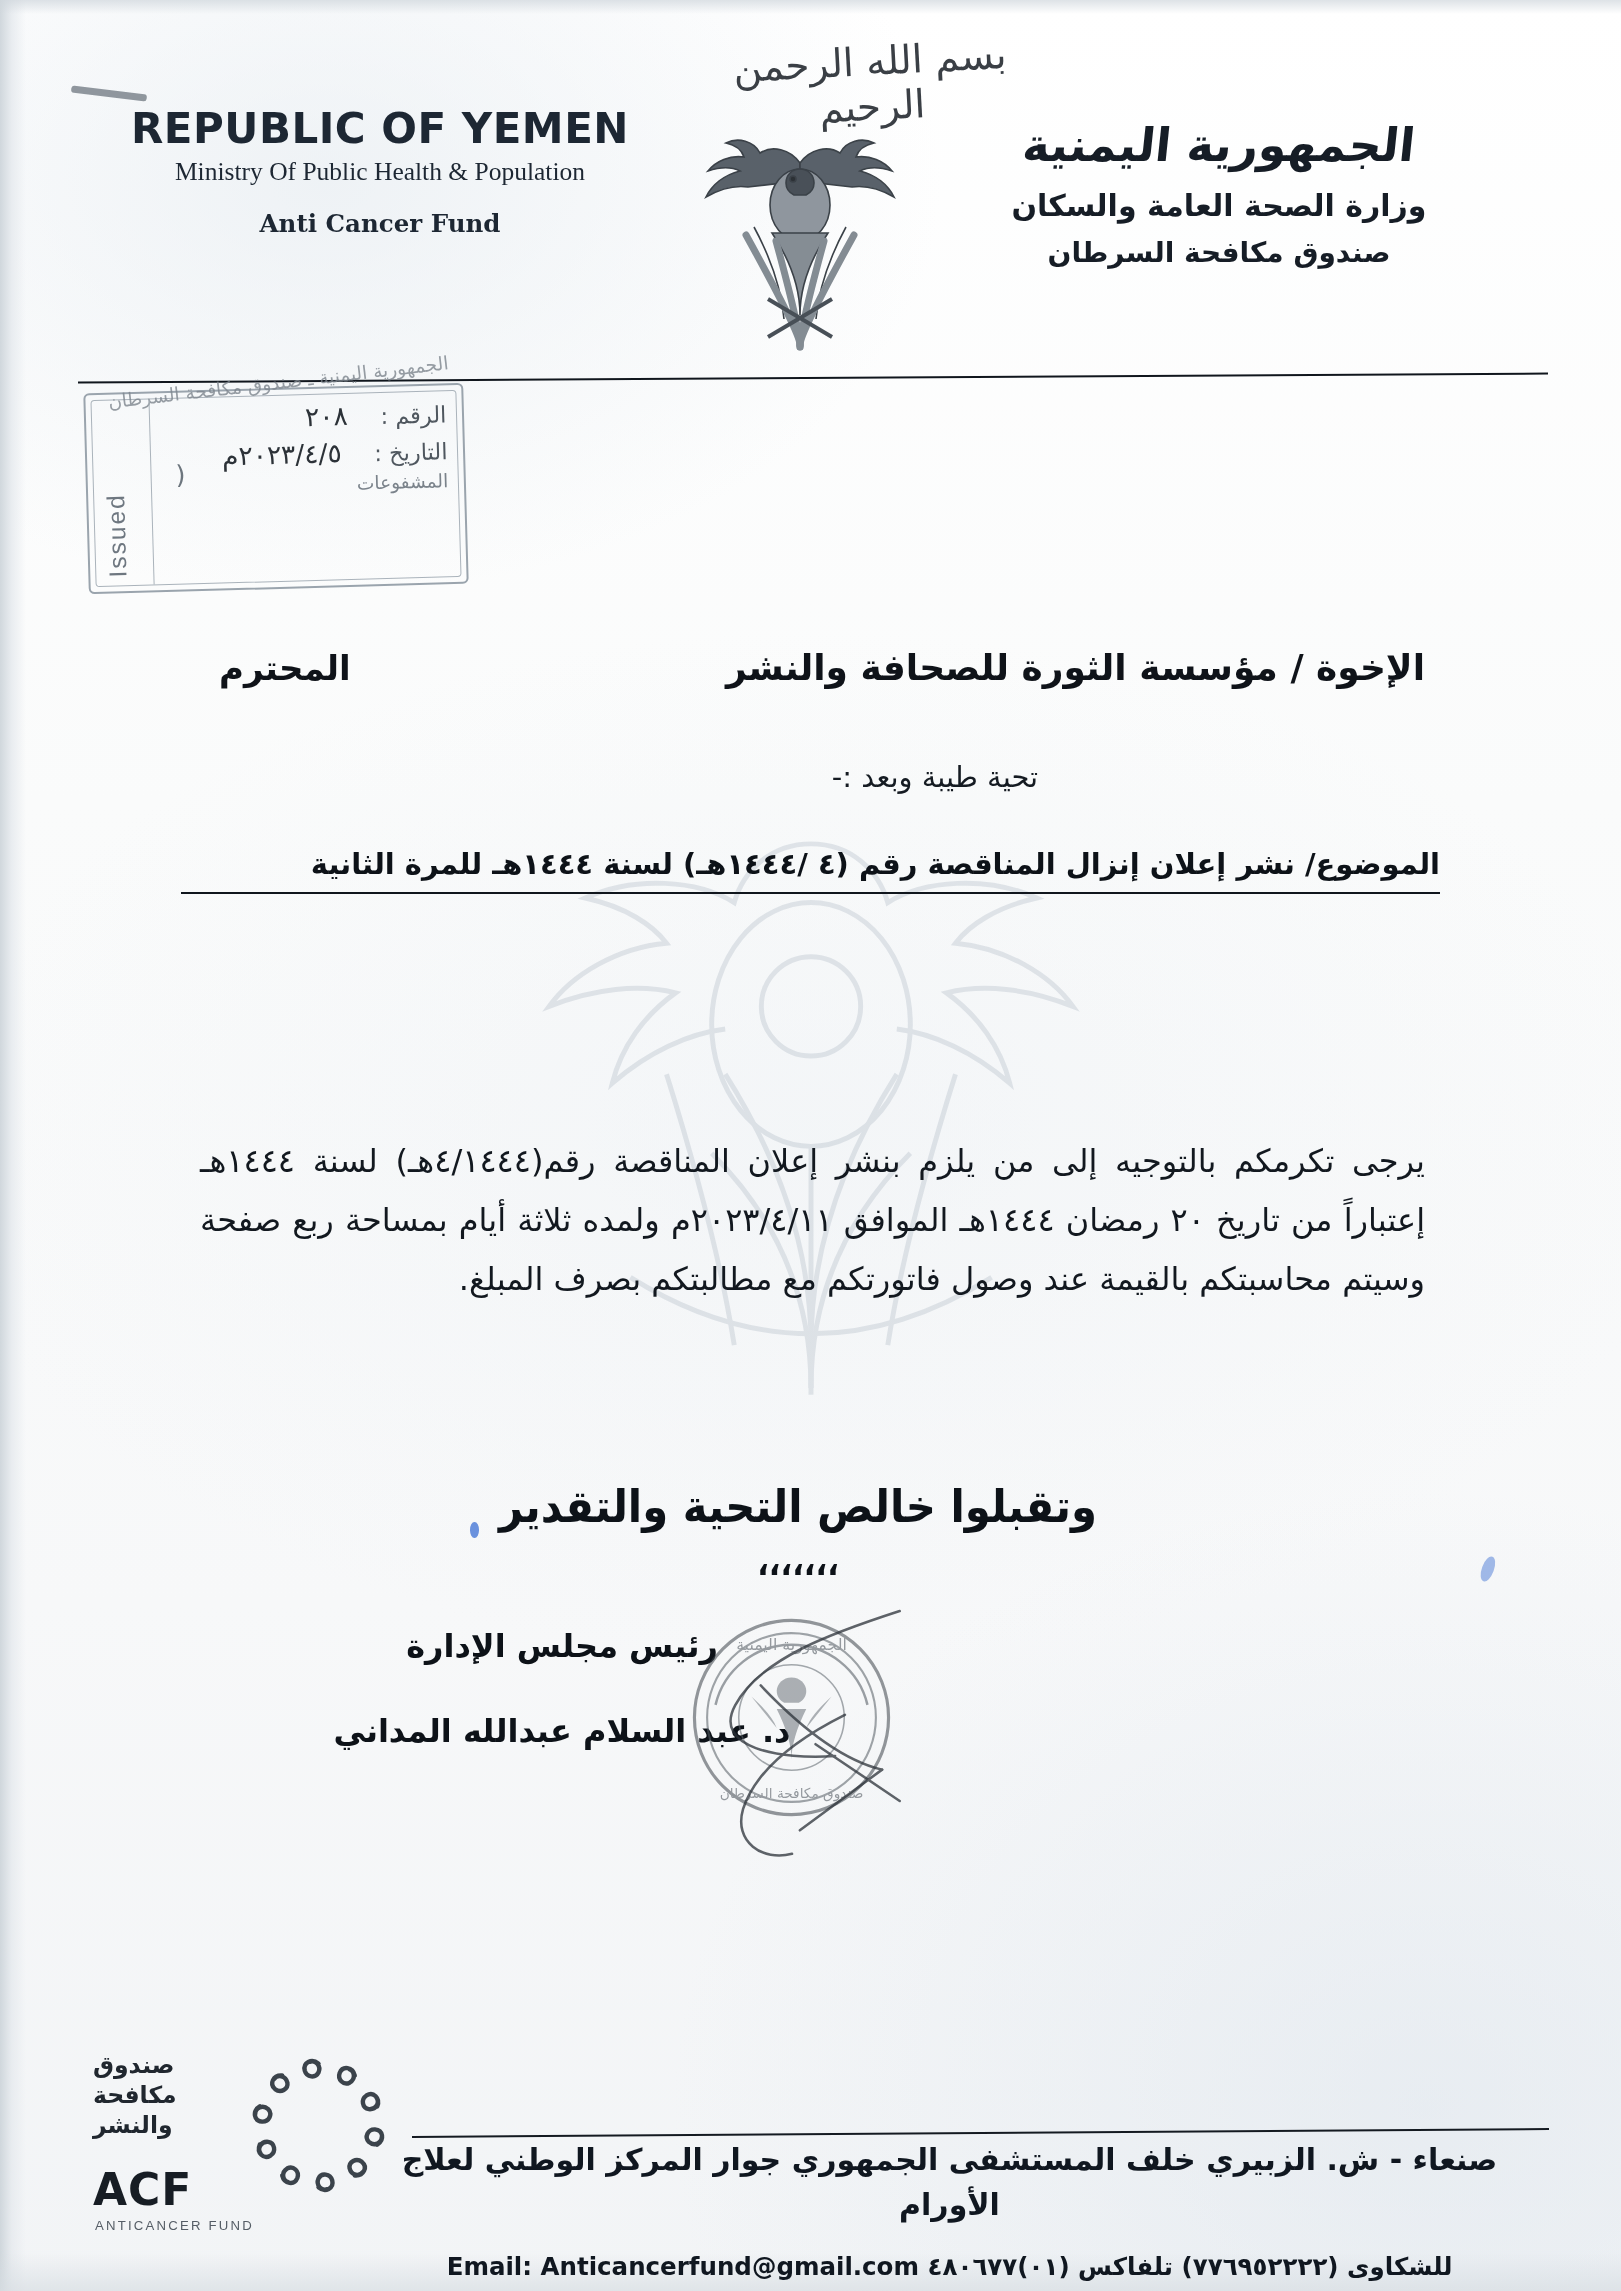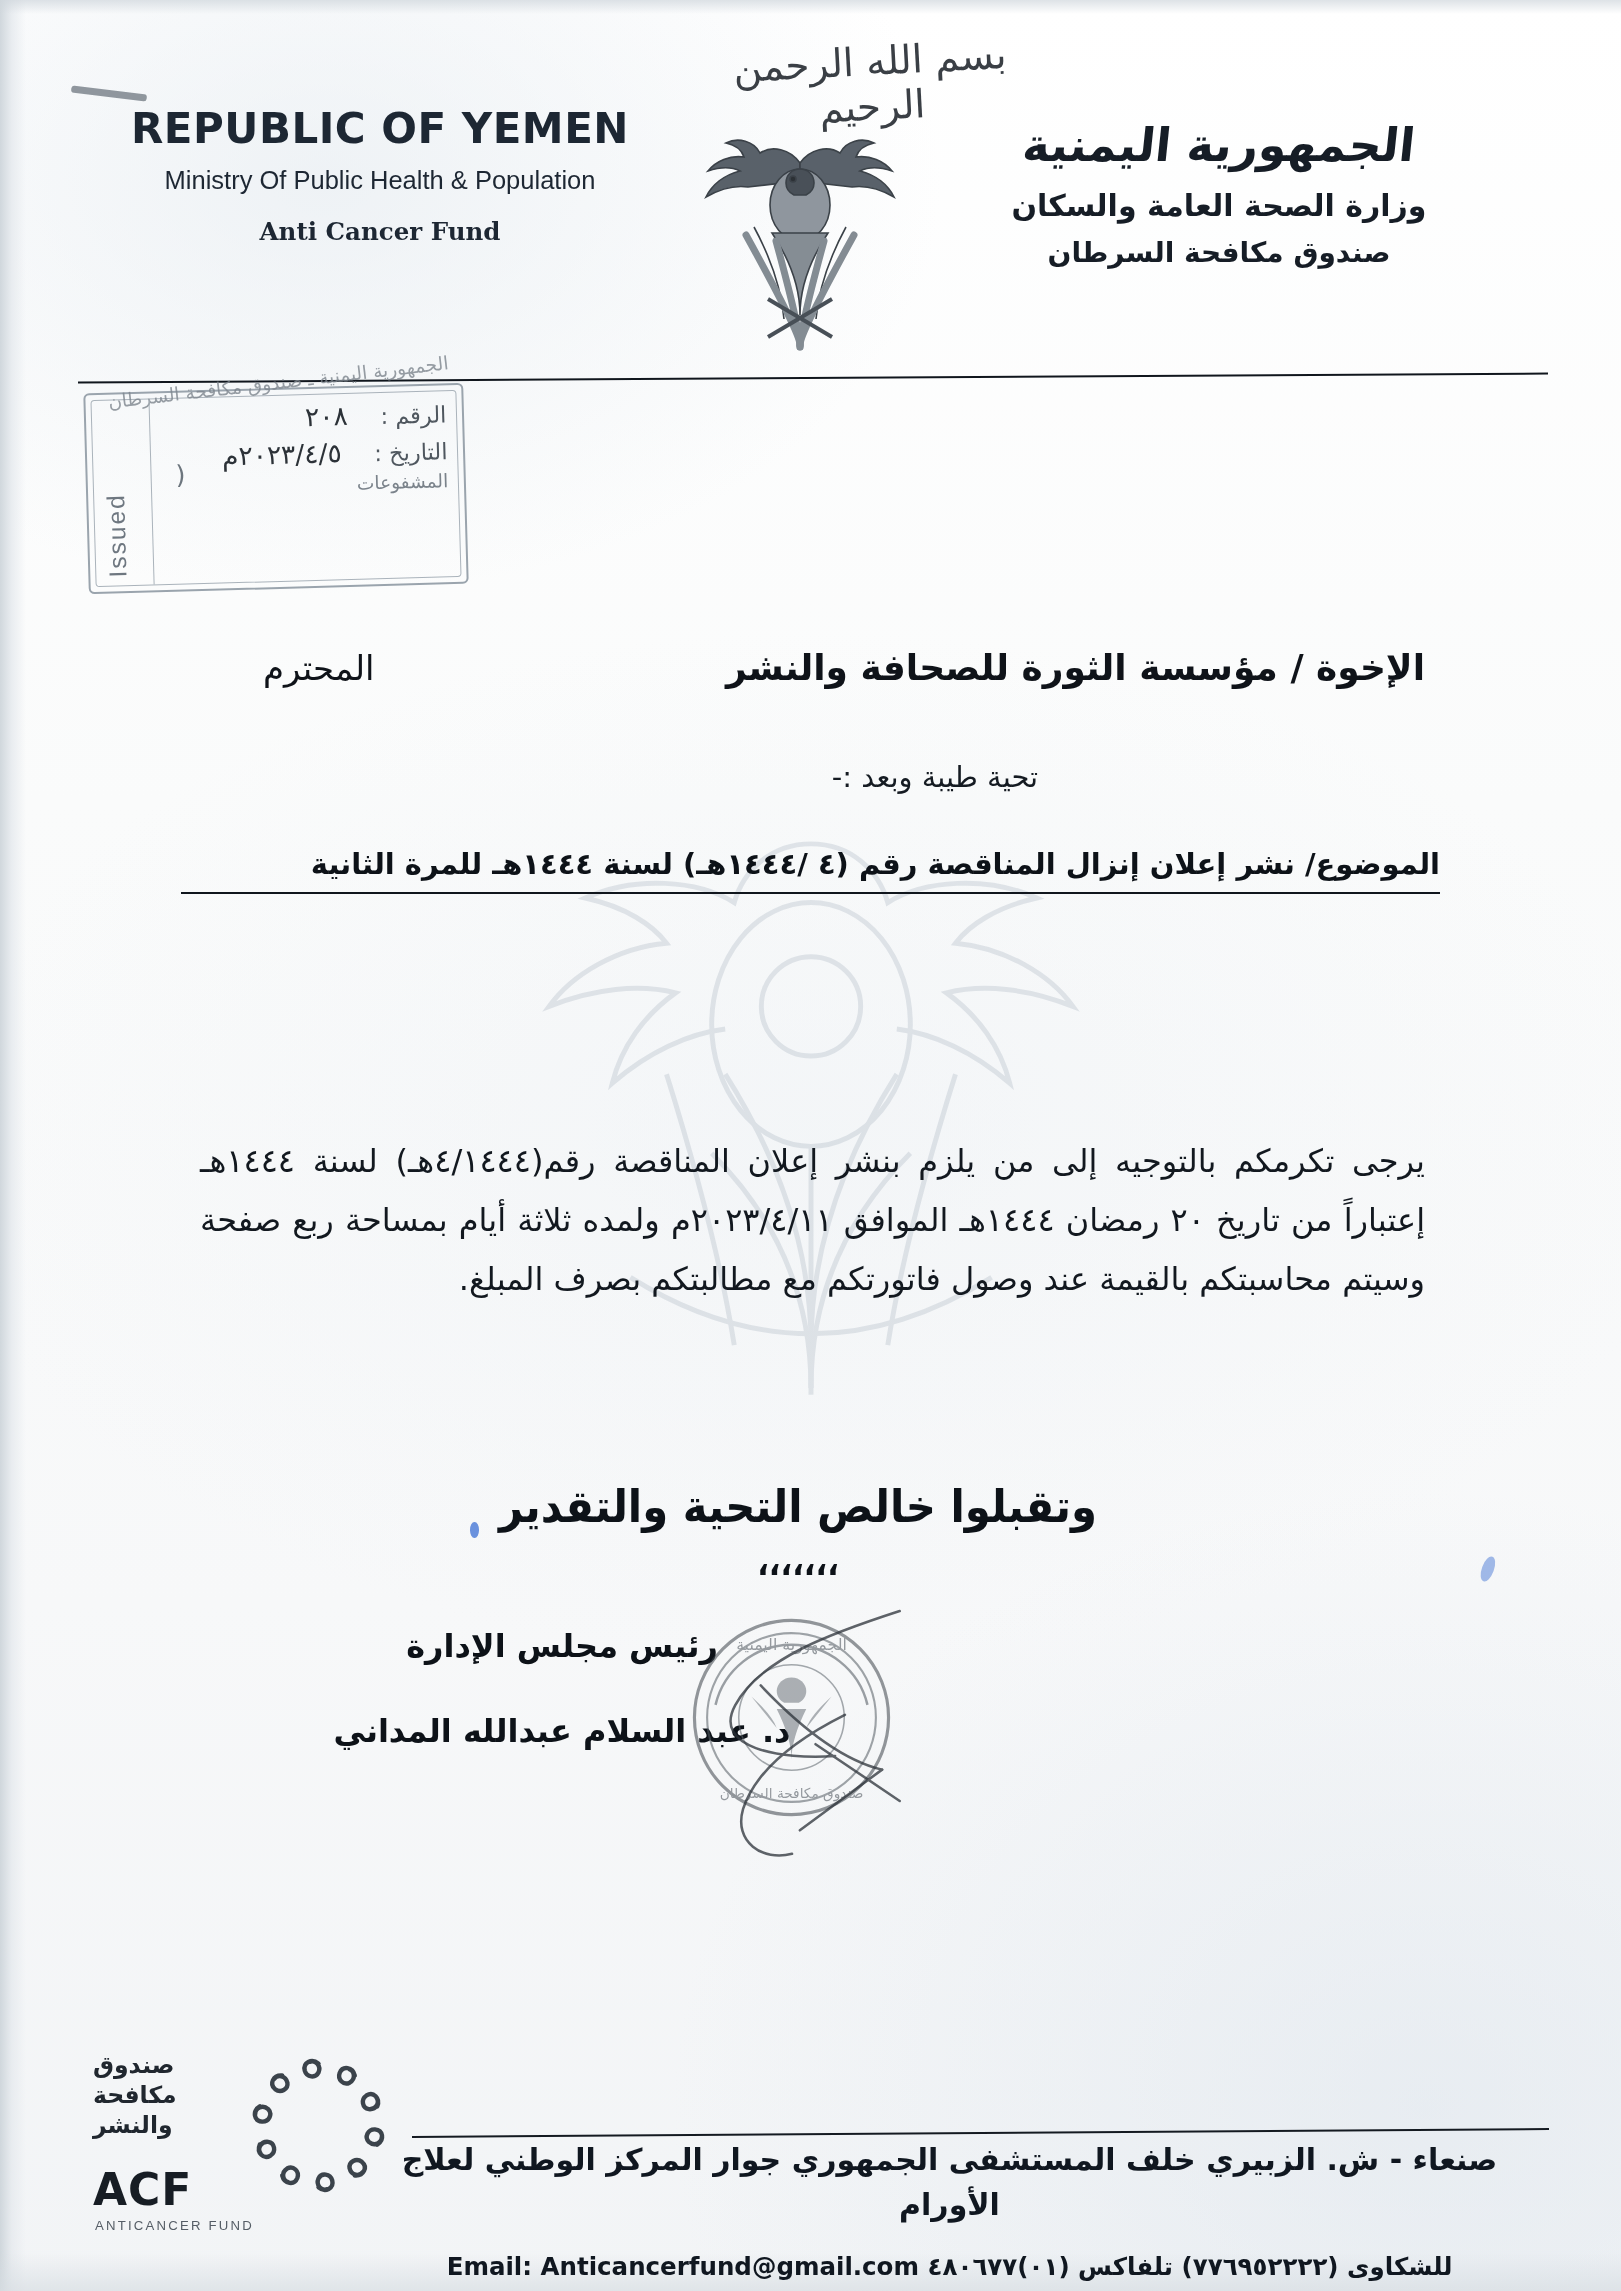--- a/index.html
+++ b/index.html
@@ -31,21 +31,21 @@
     position:absolute;left:50%;top:1108px;transform:translate(-50%,-50%);
     width:686px;height:745px;opacity:.17;pointer-events:none;
     filter:blur(0.4px);
   }
   .watermark svg{width:100%;height:100%;}
 
   
   .hdr-en{position:absolute;left:86px;top:108px;width:588px;text-align:center;color:#1d2733;}
   .hdr-en .l1{font-family:"DejaVu Sans","Liberation Sans",sans-serif;font-weight:bold;
     font-size:42px;letter-spacing:0.5px;line-height:1;}
-  .hdr-en .l2{font-family:Liberation Sans, sans-serif;font-size:25.5px;margin-top:16px;}
+  .hdr-en .l2{font-family:Liberation Serif, serif;font-size:25.5px;margin-top:7px;}
   .hdr-en .l3{font-family:"DejaVu Serif","Liberation Serif",serif;font-weight:bold;font-size:24.5px;margin-top:21.6px;}
 
   .basmala{position:absolute;right:564px;top:39px;width:372px;text-align:center;
     font-family:"DejaVu Sans","Liberation Sans",sans-serif;font-size:39px;color:#2a2f36;
     transform:rotate(-3deg);direction:rtl;opacity:.92;}
 
   .hdr-ar{position:absolute;right:98px;top:118px;width:608px;text-align:center;direction:rtl;color:#161d26;}
   .hdr-ar .a1{font-size:46px;font-weight:bold;letter-spacing:-1px;
     font-family:"DejaVu Sans","Liberation Sans",sans-serif;transform:skewX(-6deg);display:inline-block;}
   .hdr-ar .a2{font-size:30px;font-weight:bold;margin-top:15.7px;text-align:center;}
@@ -76,21 +76,21 @@
     transform:rotate(-5deg);direction:rtl;opacity:.8;}
 
   
   .stray{position:absolute;left:71px;top:90px;width:76px;height:6.9px;background:#7d858d;
     transform:rotate(7deg);border-radius:2.9px;opacity:.85;}
 
   
   .recipient{position:absolute;right:196px;top:647px;width:1206px;direction:rtl;
     display:flex;justify-content:space-between;align-items:baseline;}
   .recipient .to{font-size:36px;font-weight:bold;color:#0f1319;}
-  .recipient .resp{font-size:34px;font-weight:normal;color:#0f1319;margin-left:44px;}
+  .recipient .resp{font-size:34px;font-weight:bold;color:#0f1319;}
 
   .greeting{position:absolute;right:196px;top:760px;width:980px;direction:rtl;text-align:center;
     font-size:29px;color:#151b22;}
 
   .subject{position:absolute;right:181px;top:845px;width:1259px;direction:rtl;text-align:right;
     font-size:29px;font-weight:bold;color:#0d1218;border-bottom:2.9px solid #10161d;padding-bottom:7.8px;
     line-height:1.35;}
 
   .para{position:absolute;direction:rtl;text-align:justify;color:#12181f;
     font-size:32px;line-height:1.85;font-family:"DejaVu Sans","Liberation Sans",sans-serif;}

